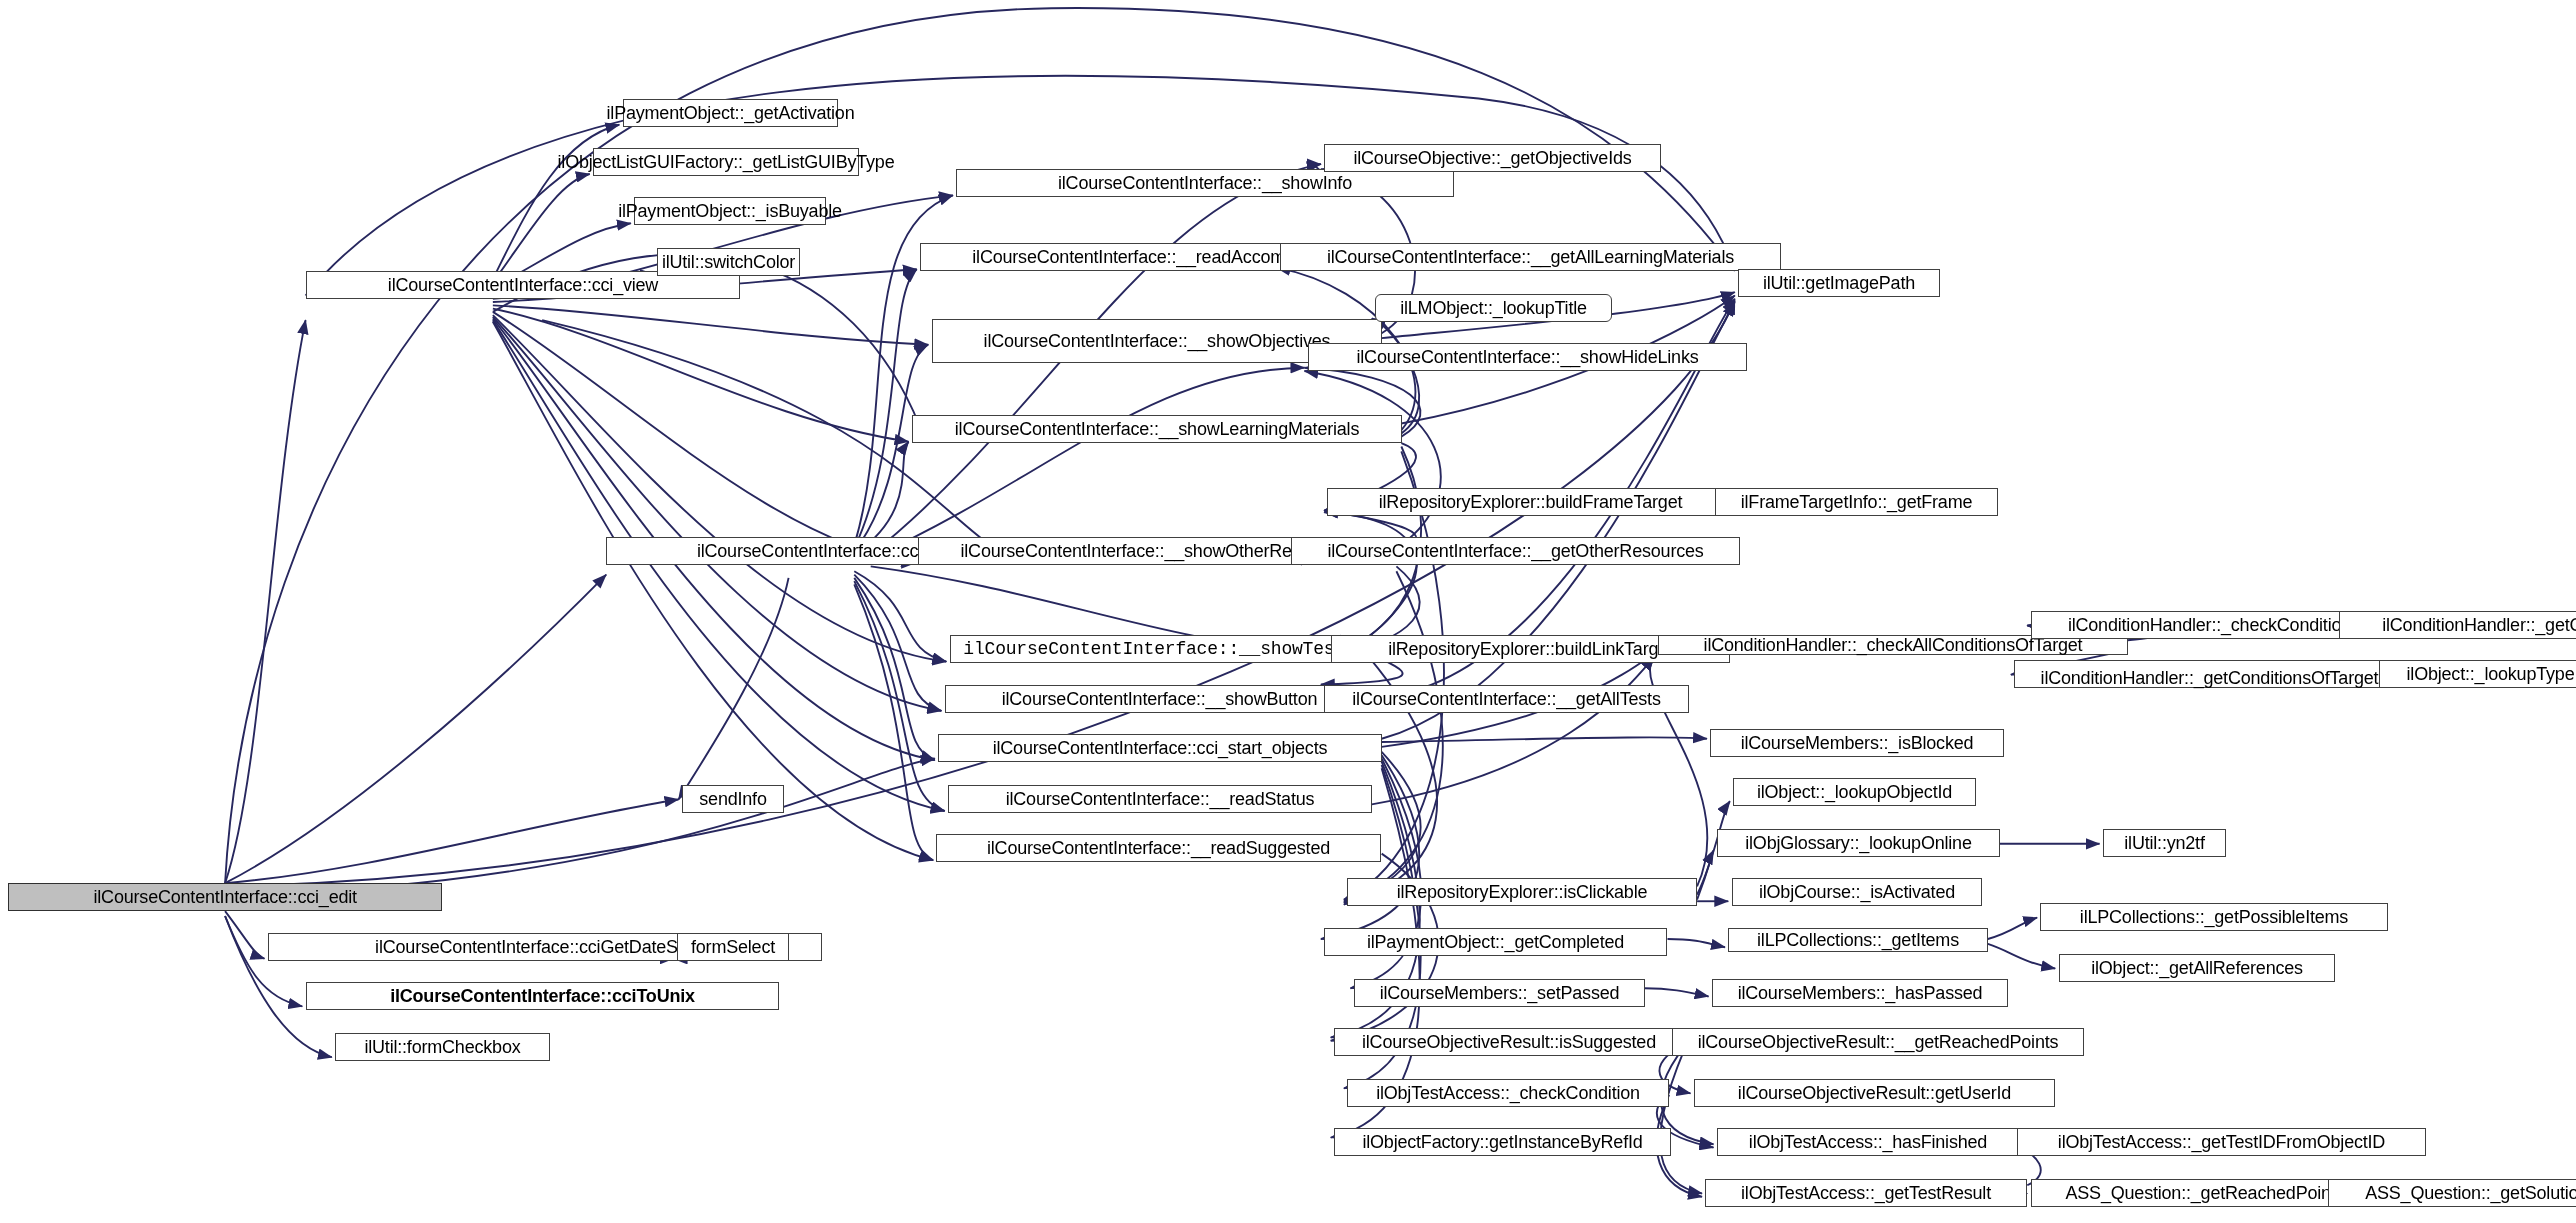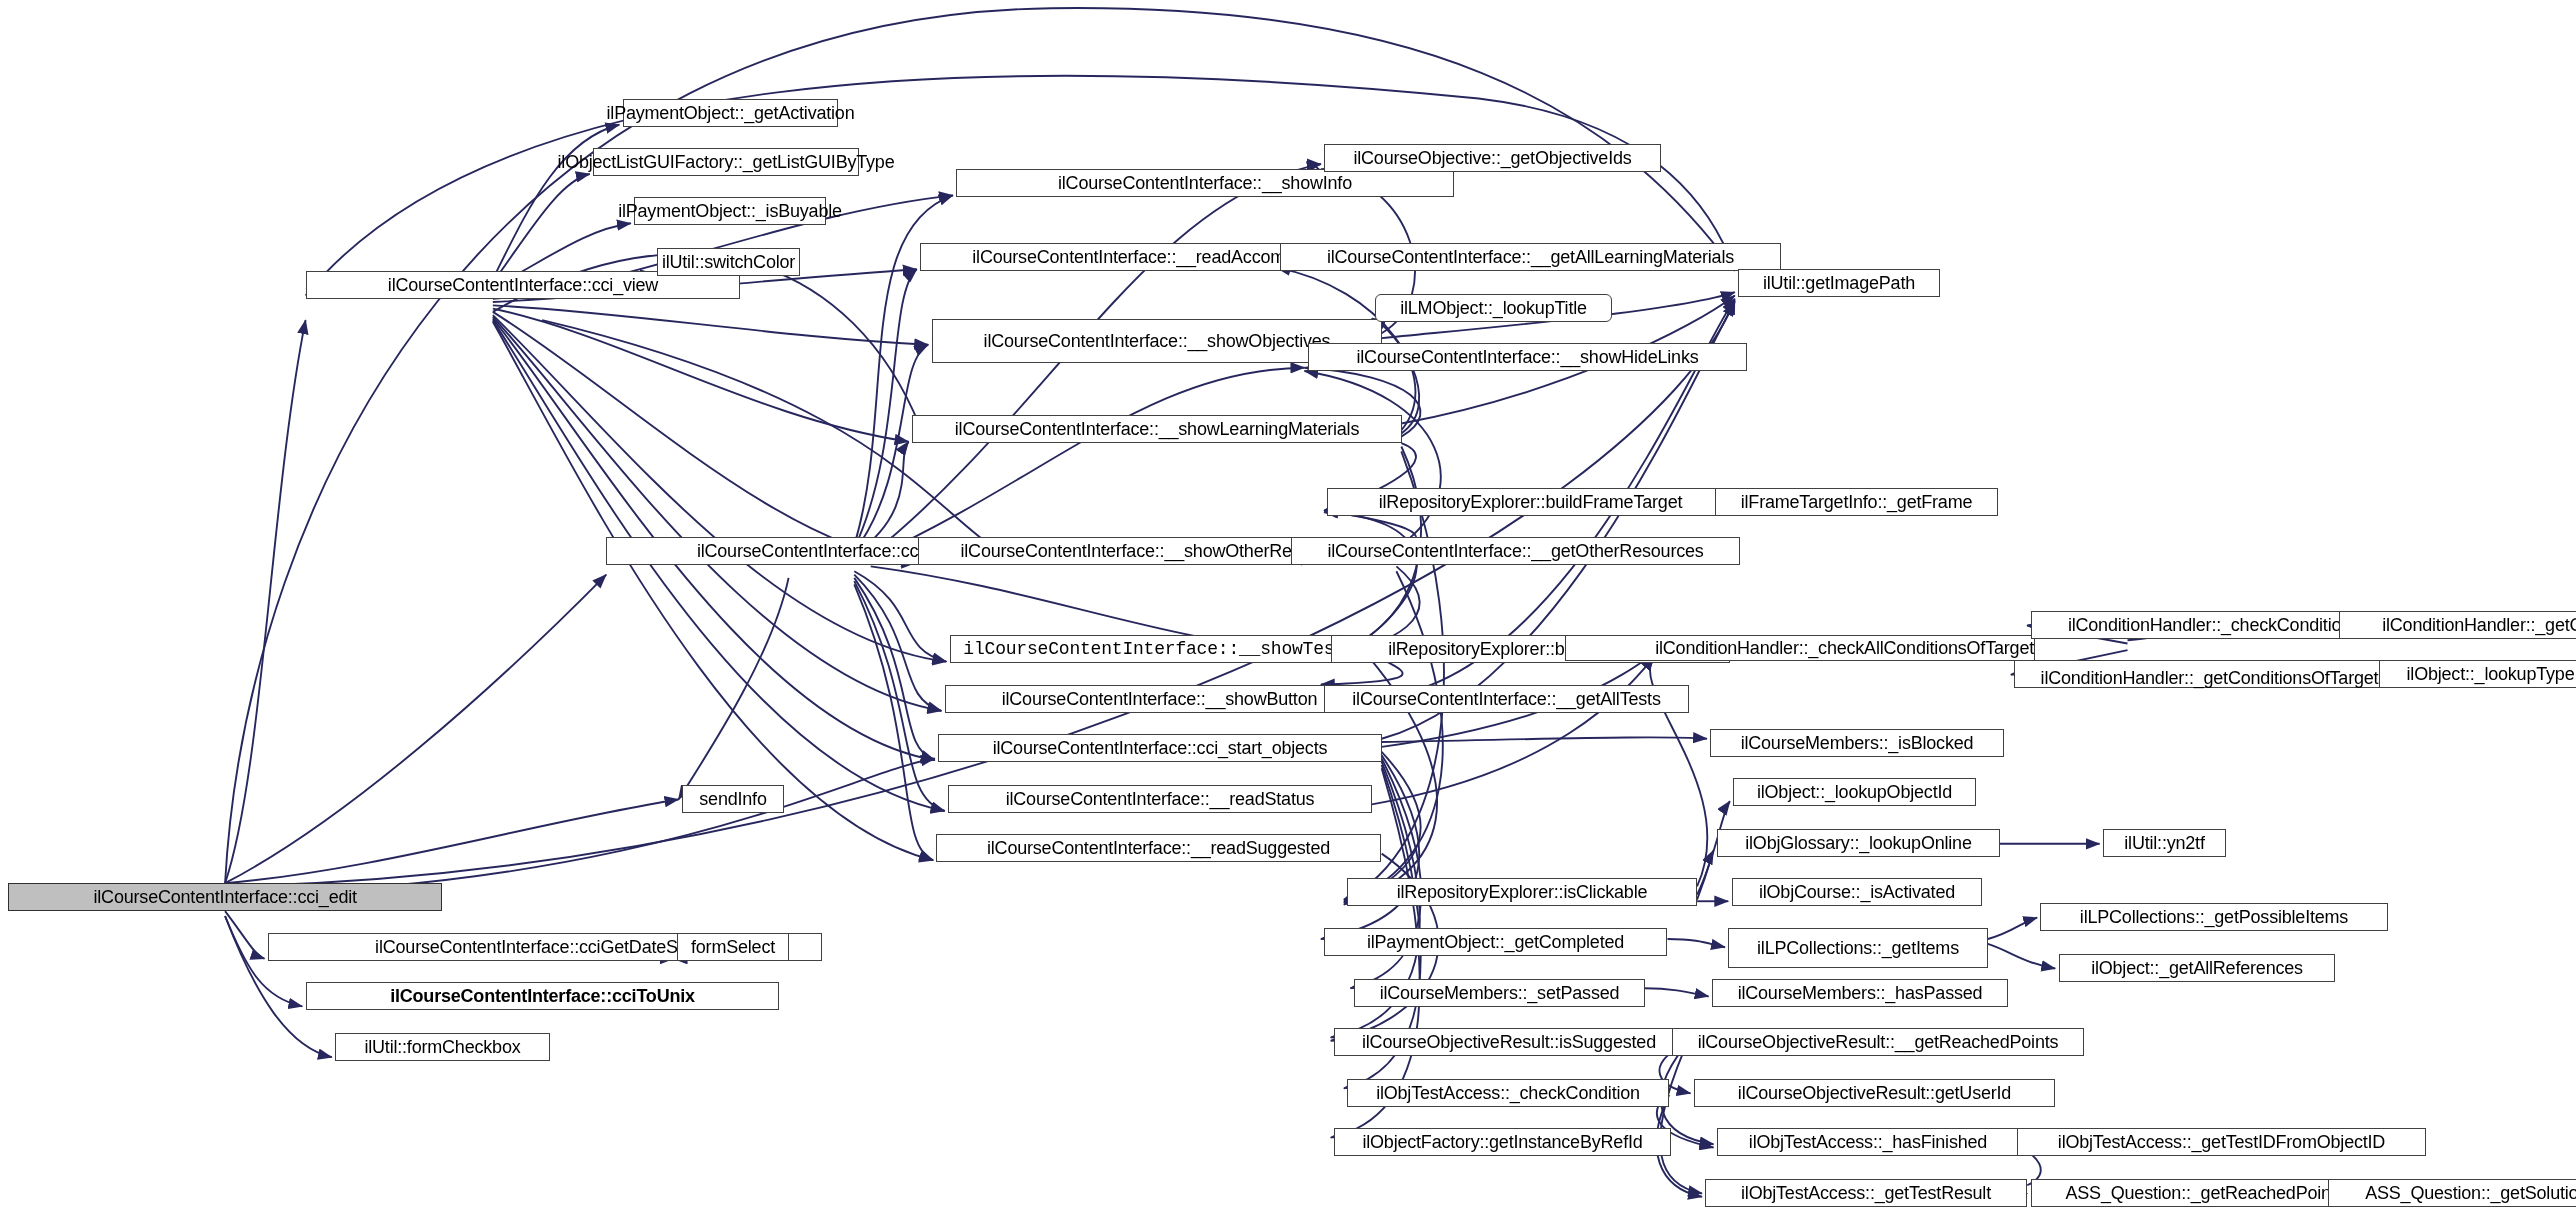--- a/index.html
+++ b/index.html
@@ -303,36 +303,36 @@
       </div>
       <div class="node" style="left: 1334px; top: 1128px; width: 337px; height: 28px;">
         <span>ilObjectFactory::getInstanceByRefId</span>
       </div>
       <div class="node" style="left: 1738px; top: 269px; width: 202px; height: 28px;">
         <span>ilUtil::getImagePath</span>
       </div>
       <div class="node" style="left: 1715px; top: 488px; width: 283px; height: 28px;">
         <span>ilFrameTargetInfo::_getFrame</span>
       </div>
-      <div class="node" style="left: 1565px; top: 635px; width: 470px; height: 26px; justify-content: flex-end;">
+      <div class="node" style="left: 1658px; top: 635px; width: 470px; height: 20px;">
         <span>ilConditionHandler::_checkAllConditionsOfTarget</span>
       </div>
       <div class="node" style="left: 1710px; top: 729px; width: 294px; height: 28px;">
         <span>ilCourseMembers::_isBlocked</span>
       </div>
       <div class="node" style="left: 1733px; top: 778px; width: 243px; height: 28px;">
         <span>ilObject::_lookupObjectId</span>
       </div>
       <div class="node" style="left: 1717px; top: 829px; width: 283px; height: 28px;">
         <span>ilObjGlossary::_lookupOnline</span>
       </div>
       <div class="node" style="left: 1732px; top: 878px; width: 250px; height: 28px;">
         <span>ilObjCourse::_isActivated</span>
       </div>
-      <div class="node" style="left: 1728px; top: 928px; width: 260px; height: 40px;">
+      <div class="node" style="left: 1728px; top: 928px; width: 260px; height: 24px;">
         <span>ilLPCollections::_getItems</span>
       </div>
       <div class="node" style="left: 1712px; top: 979px; width: 296px; height: 28px;">
         <span>ilCourseMembers::_hasPassed</span>
       </div>
       <div class="node" style="left: 1672px; top: 1028px; width: 412px; height: 28px;">
         <span>ilCourseObjectiveResult::__getReachedPoints</span>
       </div>
       <div class="node" style="left: 1694px; top: 1079px; width: 361px; height: 28px;">
         <span>ilCourseObjectiveResult::getUserId</span>

